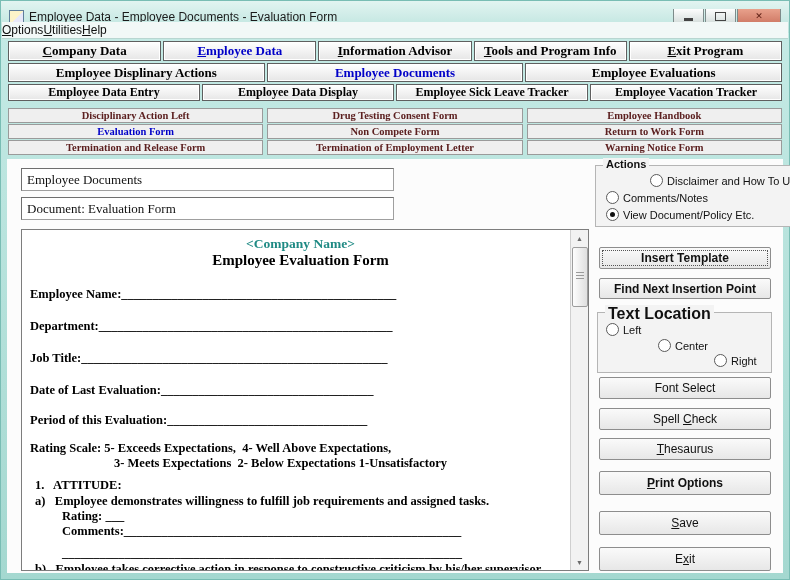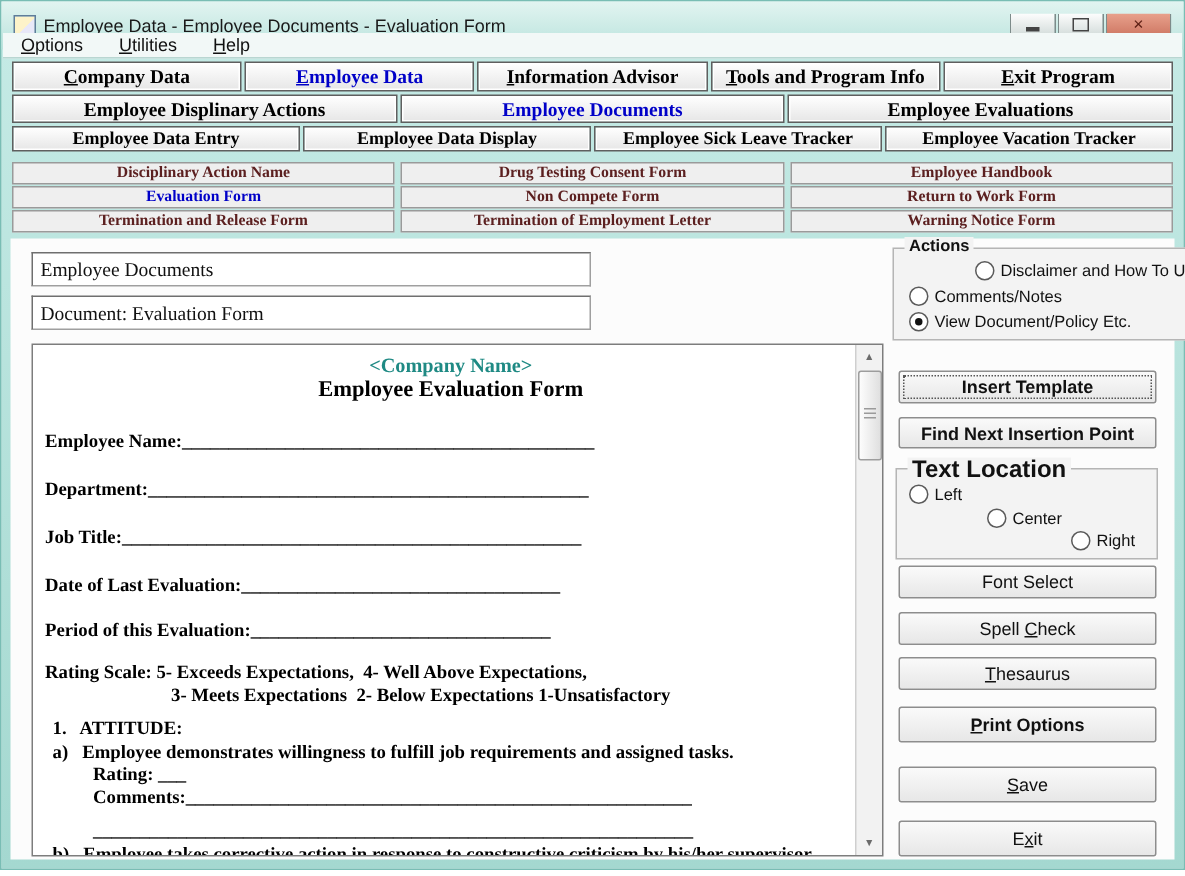--- a/index.html
+++ b/index.html
@@ -19,21 +19,21 @@
         border-radius:0 0 4px 4px;background:linear-gradient(#fdfdfd,#cfd9d7);
         display:flex;align-items:center;justify-content:center;margin-left:1px;
         font-size:9px;color:#333;line-height:1;}
   .wbtn.close{background:linear-gradient(#e8a18c,#cc7460);color:#5b1d12;width:42px;}
   .min-g{width:9px;height:3px;background:#444;margin-top:6px;}
   .max-g{width:9px;height:7px;border:1px solid #444;background:transparent;}
   
   .menubar{position:absolute;left:1px;top:21px;right:1px;height:16px;
            background:#f2f8f7;border-bottom:1px solid #b9d6d1;display:flex;
            align-items:center;font-size:12px;color:#111;}
-  .menu-item{padding:0 12px;}
+  .menu-item{padding:0 0;}
   .menu-item u,.tab u,.rbtn u{text-decoration:underline;}
   
   .tabs{position:absolute;left:2px;right:2px;}
   .row{display:flex;gap:2px;padding:0 5px;}
   .tab{flex:1;background:linear-gradient(#ffffff,#e6e6e6);
        border:1px solid #5f5f5f;box-shadow:inset 0 0 0 1px #ffffff;
        font-family:"Liberation Serif",serif;font-weight:bold;color:#000;
        text-align:center;display:flex;align-items:center;justify-content:center;
        padding:0;margin:0;cursor:default;}
   .r1{top:40px;}  .r1 .tab{height:20px;font-size:13px;}
@@ -145,21 +145,21 @@
   </div>
 
   <div class="tabs row r3">
     <button class="tab">Employee Data Entry</button>
     <button class="tab">Employee Data Display</button>
     <button class="tab">Employee Sick Leave Tracker</button>
     <button class="tab">Employee Vacation Tracker</button>
   </div>
 
   <div class="tabs row grid">
-    <button class="gbtn">Disciplinary Action Name</button>
+    <button class="gbtn">Disciplinary Action Left</button>
     <button class="gbtn">Drug Testing Consent Form</button>
     <button class="gbtn">Employee Handbook</button>
     <button class="gbtn active">Evaluation Form</button>
     <button class="gbtn">Non Compete Form</button>
     <button class="gbtn">Return to Work Form</button>
     <button class="gbtn">Termination and Release Form</button>
     <button class="gbtn">Termination of Employment Letter</button>
     <button class="gbtn">Warning Notice Form</button>
   </div>
 

